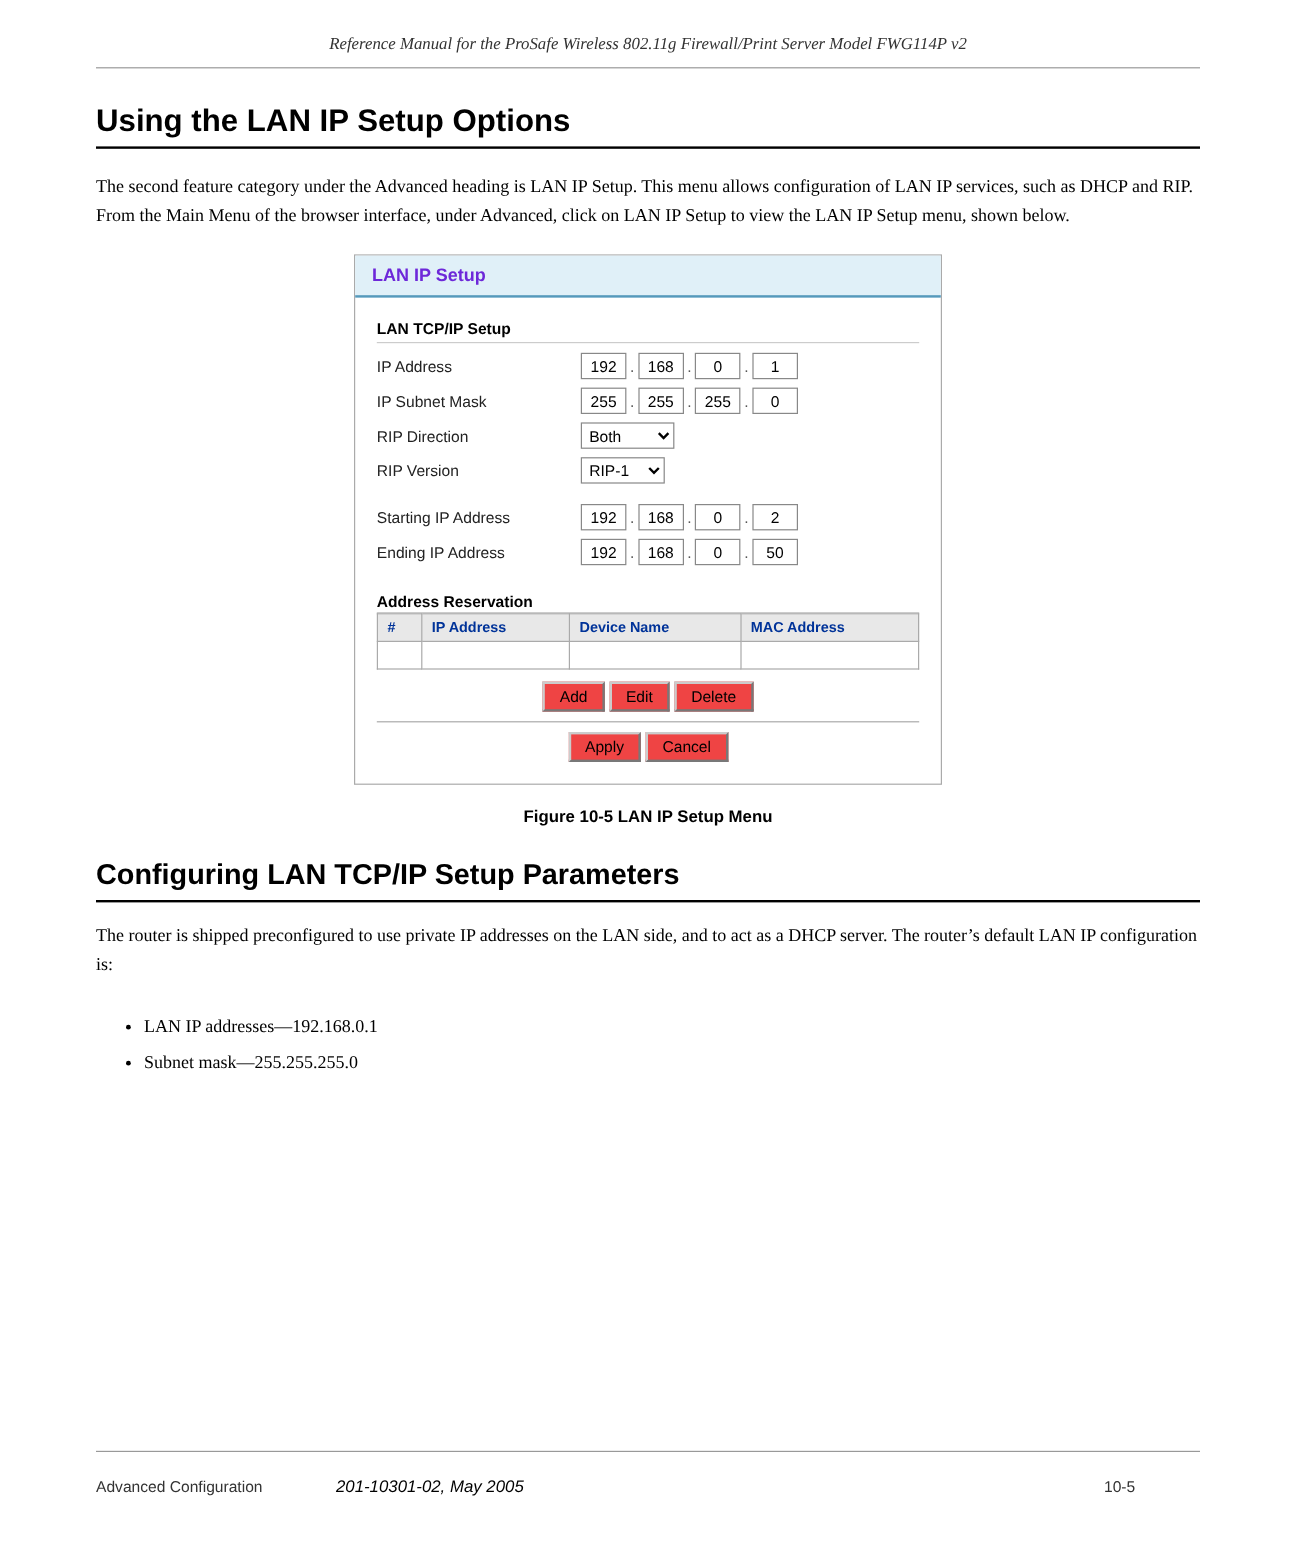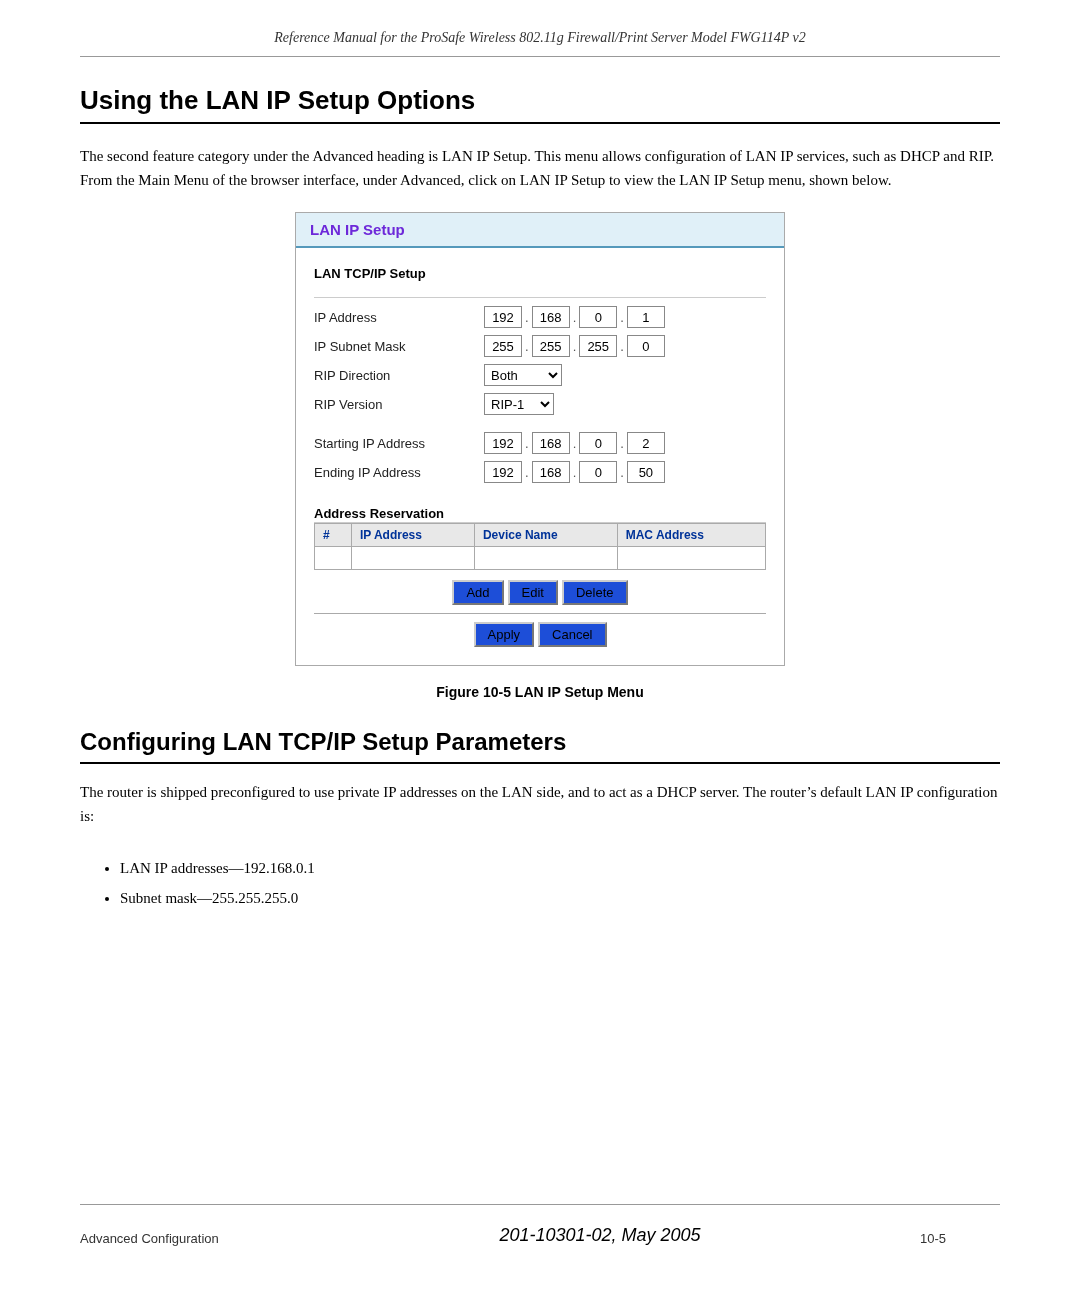--- a/index.html
+++ b/index.html
@@ -76,21 +76,21 @@
       padding: 14px 18px 10px 18px;
     }
 
     .section-label {
       font-size: 13px;
       font-weight: bold;
       margin-bottom: 8px;
       margin-top: 4px;
       font-family: Arial, sans-serif;
       border-bottom: 1px solid #ccc;
-      padding-bottom: 16px;
+      padding-bottom: 4px;
     }
 
     .form-row {
       display: flex;
       align-items: center;
       margin-bottom: 7px;
       font-size: 13px;
       font-family: Arial, sans-serif;
     }
 
@@ -192,21 +192,21 @@
       justify-content: center;
       gap: 4px;
       margin-top: 10px;
       margin-bottom: 8px;
     }
 
     .btn {
       padding: 3px 12px;
       font-size: 13px;
       font-family: Arial, sans-serif;
-      background: #1d4ed8;
+      background: #ef4444;
       border: 2px outset #ccc;
       cursor: pointer;
       color: #000;
     }
 
     .apply-row {
       display: flex;
       justify-content: center;
       gap: 4px;
       margin-top: 4px;
@@ -250,23 +250,22 @@
       border-top: 1px solid #999;
       display: flex;
       justify-content: space-between;
       align-items: flex-end;
       font-family: Arial, sans-serif;
       font-size: 13px;
       padding-bottom: 10px;
     }
 
     .footer-center {
-      text-align: center;
       font-style: italic;
-      font-size: 18px;
+      font-size: 14px;
       flex: 1;
     }
 
     .footer-left {
       flex: 0 0 200px;
       font-size: 13px;
       color: #333;
     }
 
     .footer-right {

